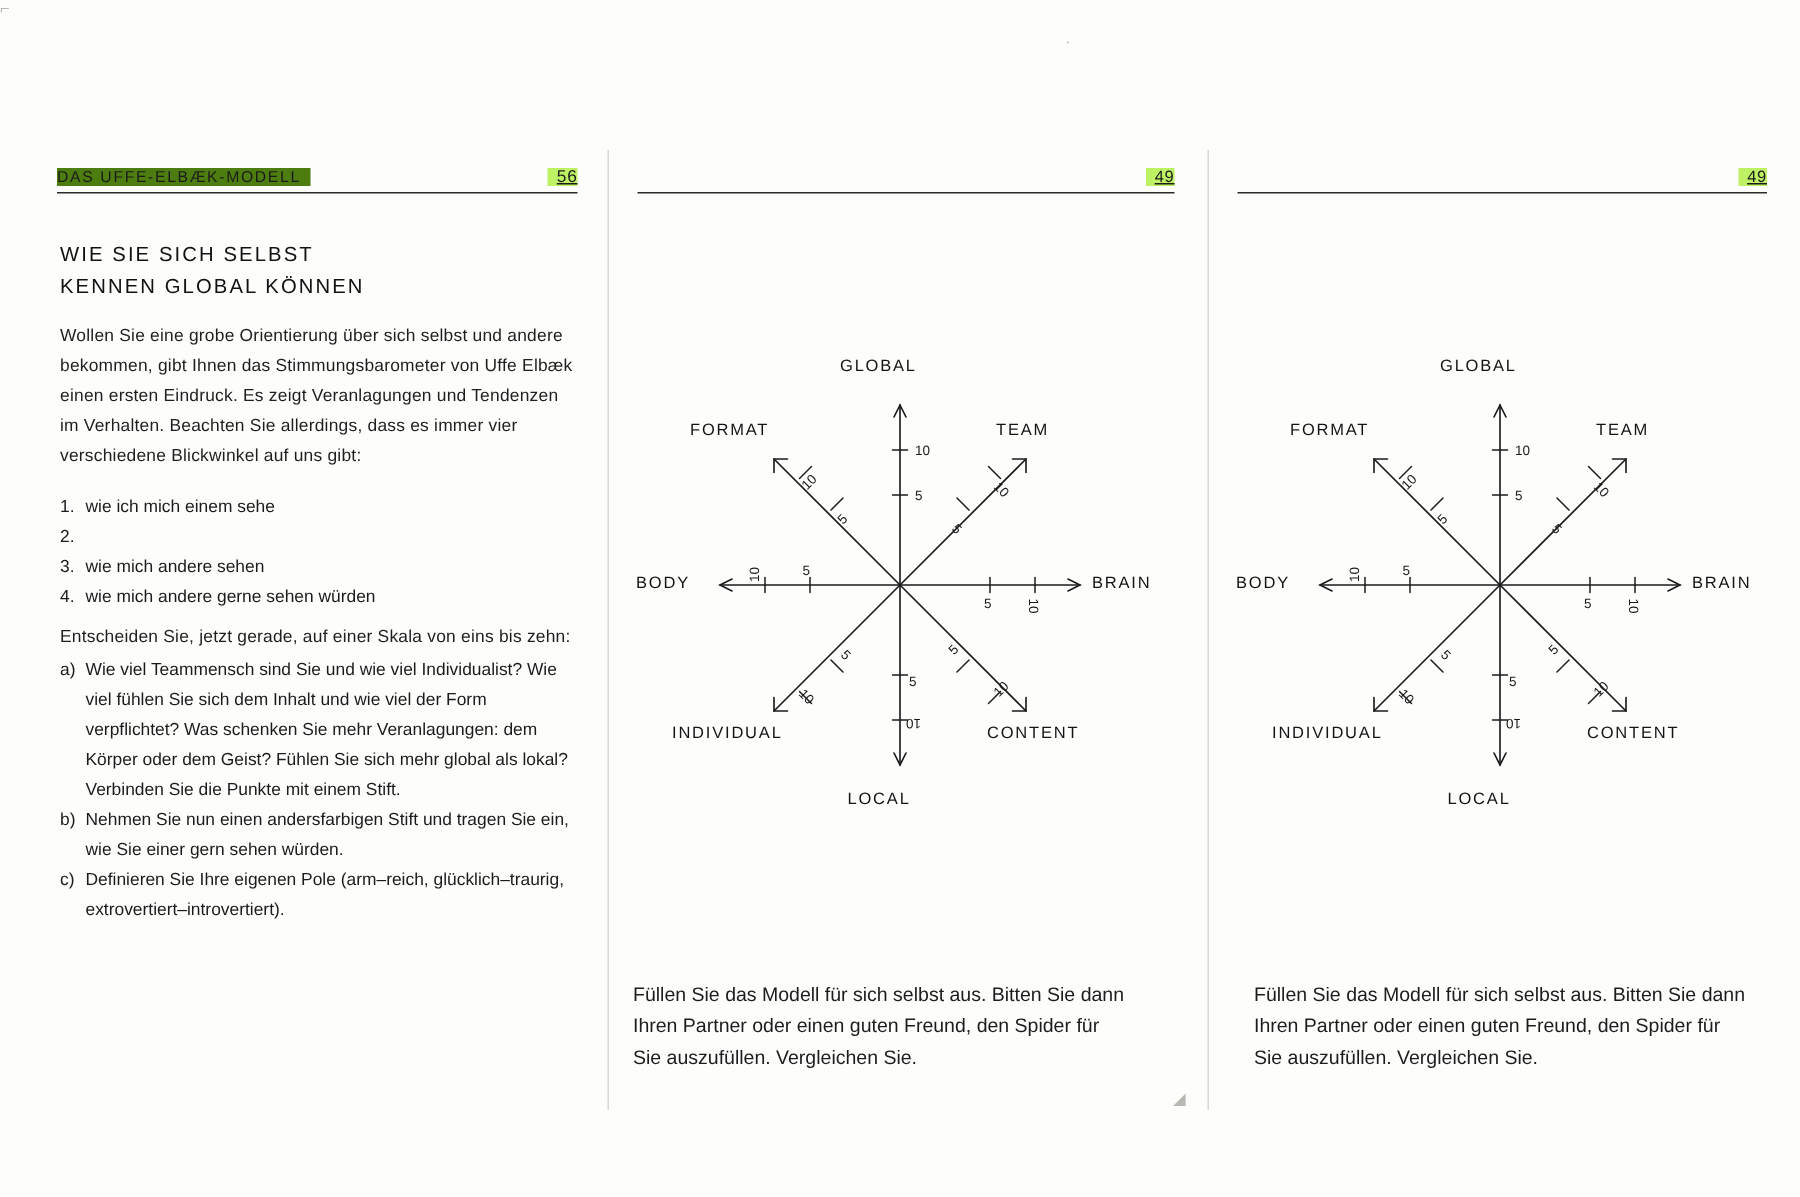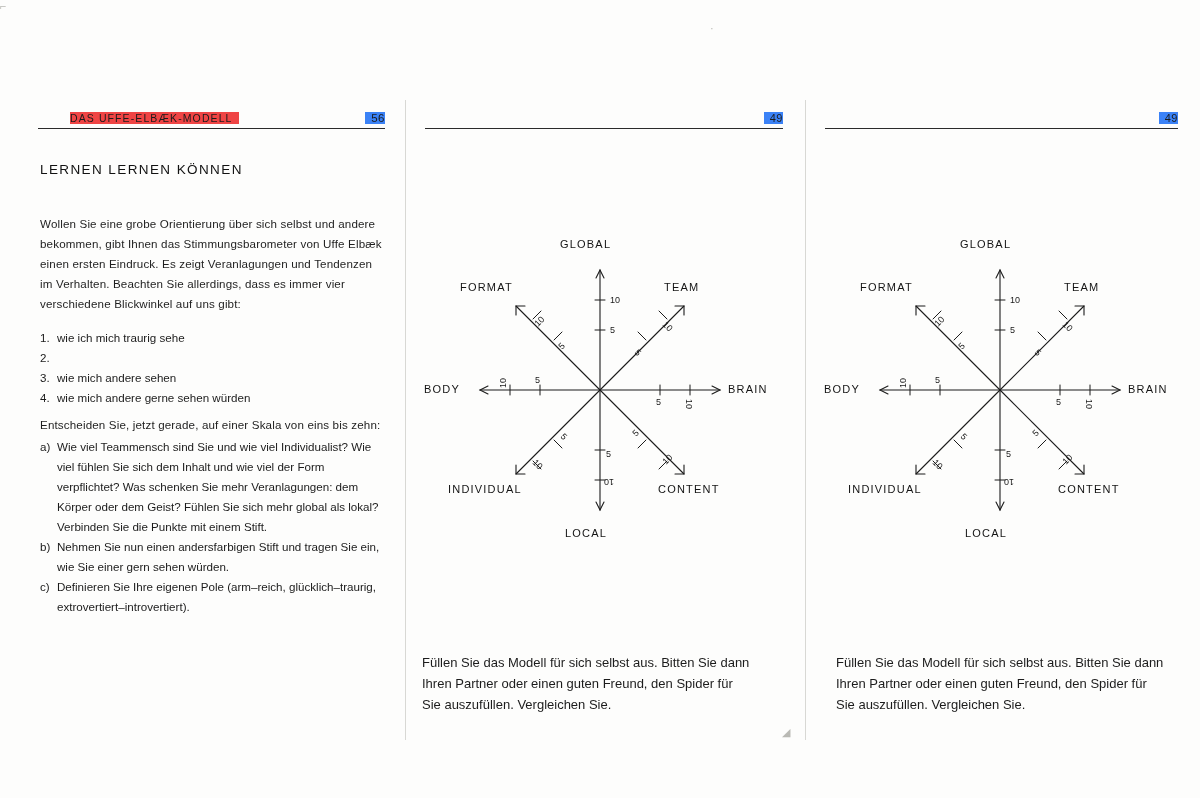--- a/index.html
+++ b/index.html
@@ -56,35 +56,35 @@
   .runhead .rule {
     position: absolute;
     left: 0;
     right: 0;
     top: 16px;
     height: 1px;
     background: #2a2a2a;
   }
   .runhead .label {
     position: relative;
-    background: #ef4444;
+    background: #4d7c0f;
     padding-right: 6px;
     display: inline-block;
     z-index: 2;
-    margin-left: 32px;
   }
   .runhead .folio {
     position: absolute;
     right: 0;
     top: 0;
-    background: #3b82f6;
+    background: #bef264;
     padding-left: 6px;
     font-size: 11.5px;
     letter-spacing: 0.5px;
     z-index: 2;
+    text-decoration: underline;
   }
   #runhead-mid, #runhead-right { left: 20px; right: 22px; }
   #runhead-mid .folio, #runhead-right .folio { font-size: 11px; }
 
   
   .headline {
     position: absolute;
     left: 40px;
     top: 160px;
     width: 340px;
@@ -176,29 +176,30 @@
 
   <div class="col" id="col-left">
 
     <div class="runhead" id="runhead-left">
       <div class="rule"></div>
       <span class="label">DAS UFFE-ELBÆK-MODELL</span>
       <span class="folio">56</span>
     </div>
 
     <div class="headline">
-      <div>LERNEN LERNEN KÖNNEN</div>
+      <div>WIE SIE SICH SELBST</div>
+      <div>KENNEN GLOBAL KÖNNEN</div>
     </div>
 
     <div class="bodytext" id="para-intro">Wollen Sie eine grobe Orientierung über sich selbst und andere bekommen, gibt Ihnen das Stimmungsbarometer von Uffe Elbæk einen ersten Eindruck. Es zeigt Veranlagungen und Tendenzen im Verhalten. Beachten Sie allerdings, dass es immer vier verschiedene Blickwinkel auf uns gibt:</div>
 
     <div class="numlist" id="list-views">
       <div class="row">
         <span class="marker">1.</span>
-        <span>wie ich mich traurig sehe</span>
+        <span>wie ich mich einem sehe</span>
       </div>
       <div class="row">
         <span class="marker">2.</span>
       </div>
       <div class="row">
         <span class="marker">3.</span>
         <span>wie mich andere sehen</span>
       </div>
       <div class="row">
         <span class="marker">4.</span>

